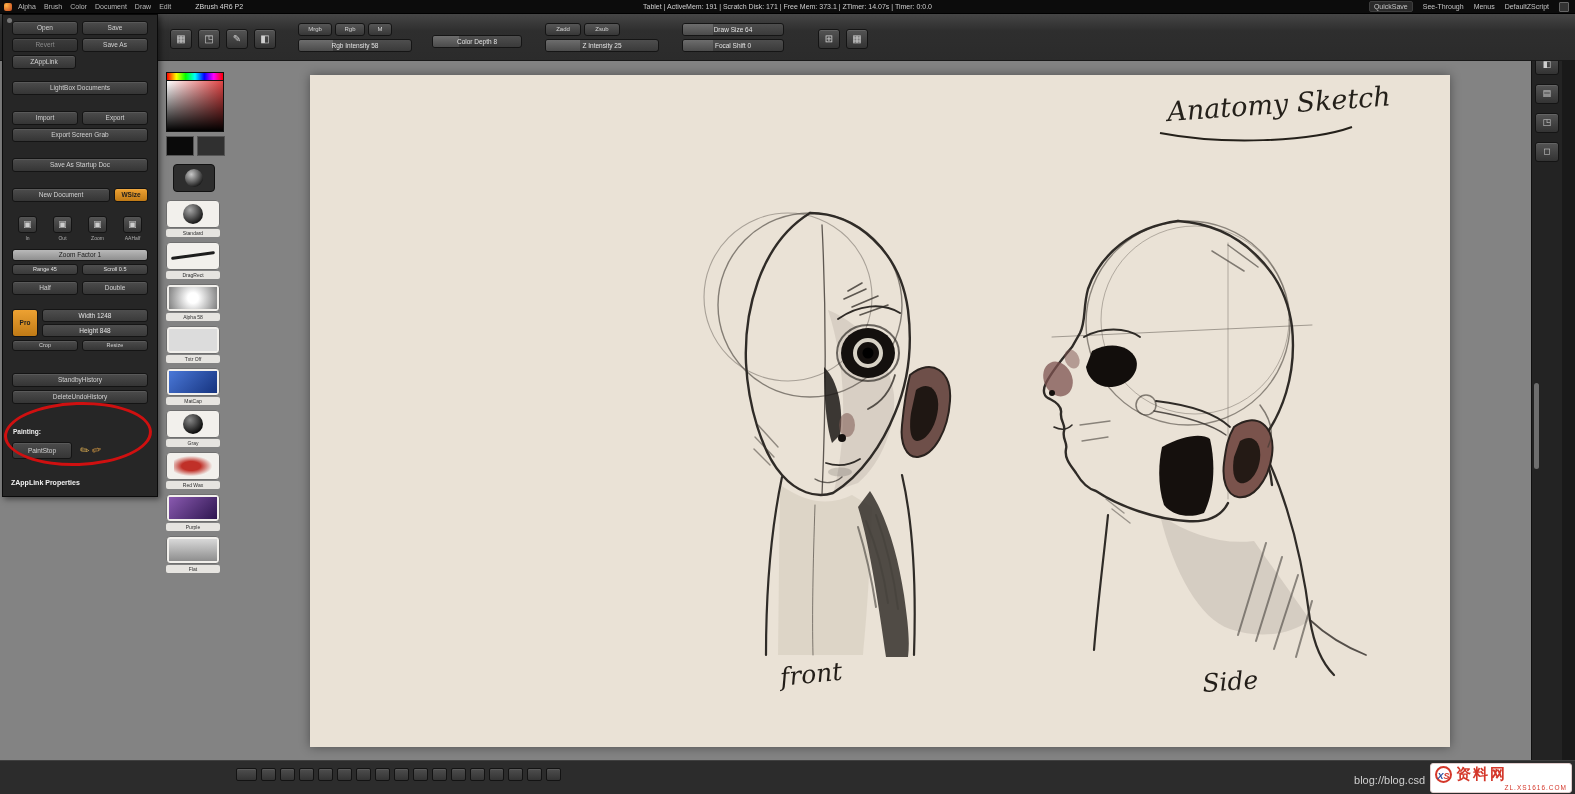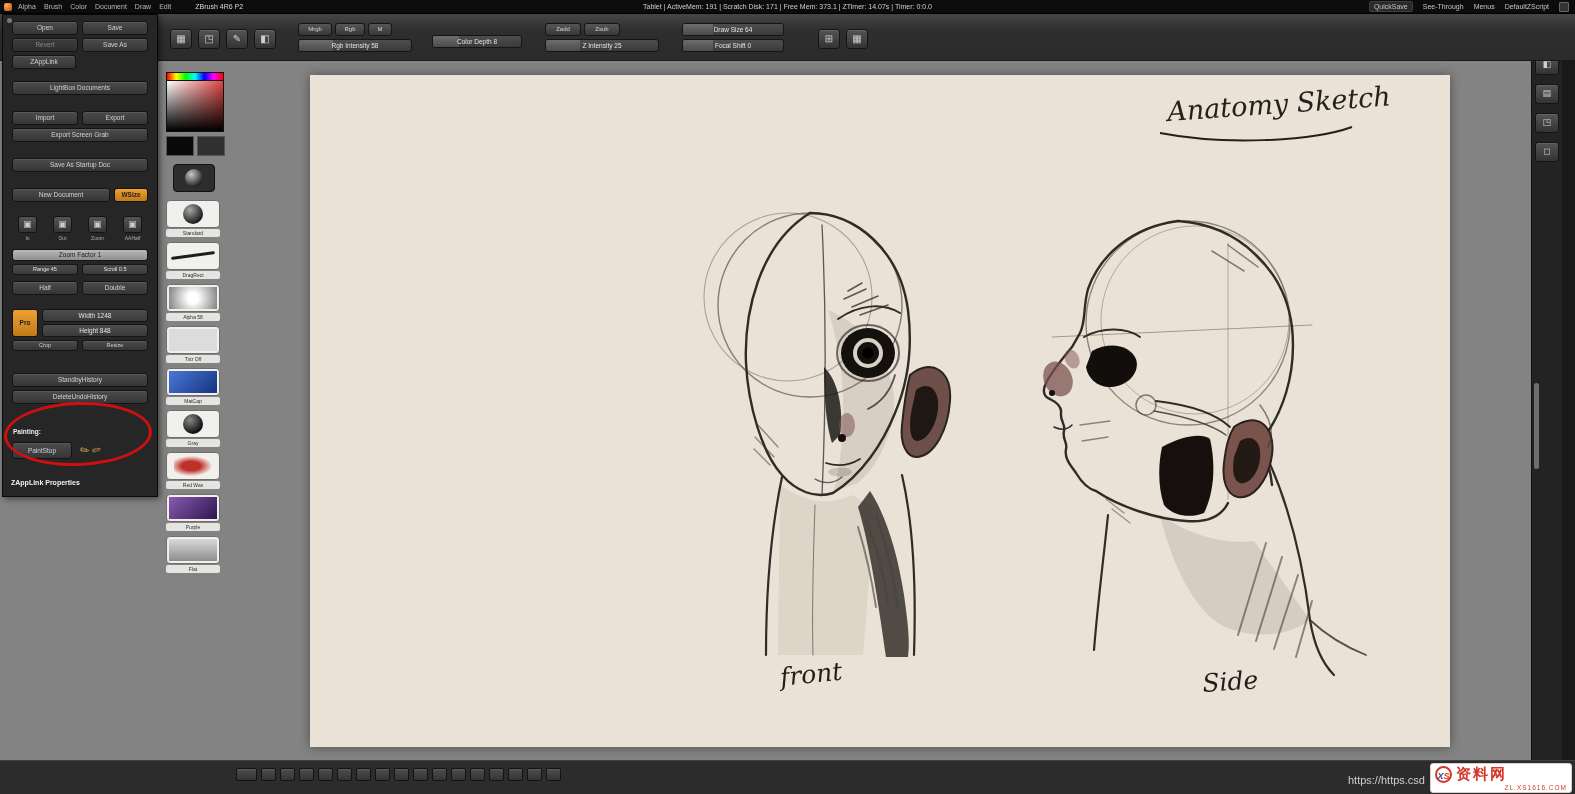--- a/index.html
+++ b/index.html
@@ -509,21 +509,21 @@
         <span class="bb"></span>
         <span class="bb"></span>
         <span class="bb"></span>
         <span class="bb"></span>
         <span class="bb"></span>
         <span class="bb"></span>
         <span class="bb"></span>
         <span class="bb"></span>
         <span class="bb"></span>
       </div>
-    <span class="wm-url">https://https.csd</span>
+    <span class="wm-url">blog://blog.csd</span>
     <div class="sitelogo">
       <div class="toprow">
         <span class="xs-circle"><em>X</em><span style="color:#d4372a">S</span></span>
         <span class="cn-name">资料网</span>
       </div>
       <div class="domainline">ZL.XS1616.COM</div>
     </div>
   </div>
 
 </div>

